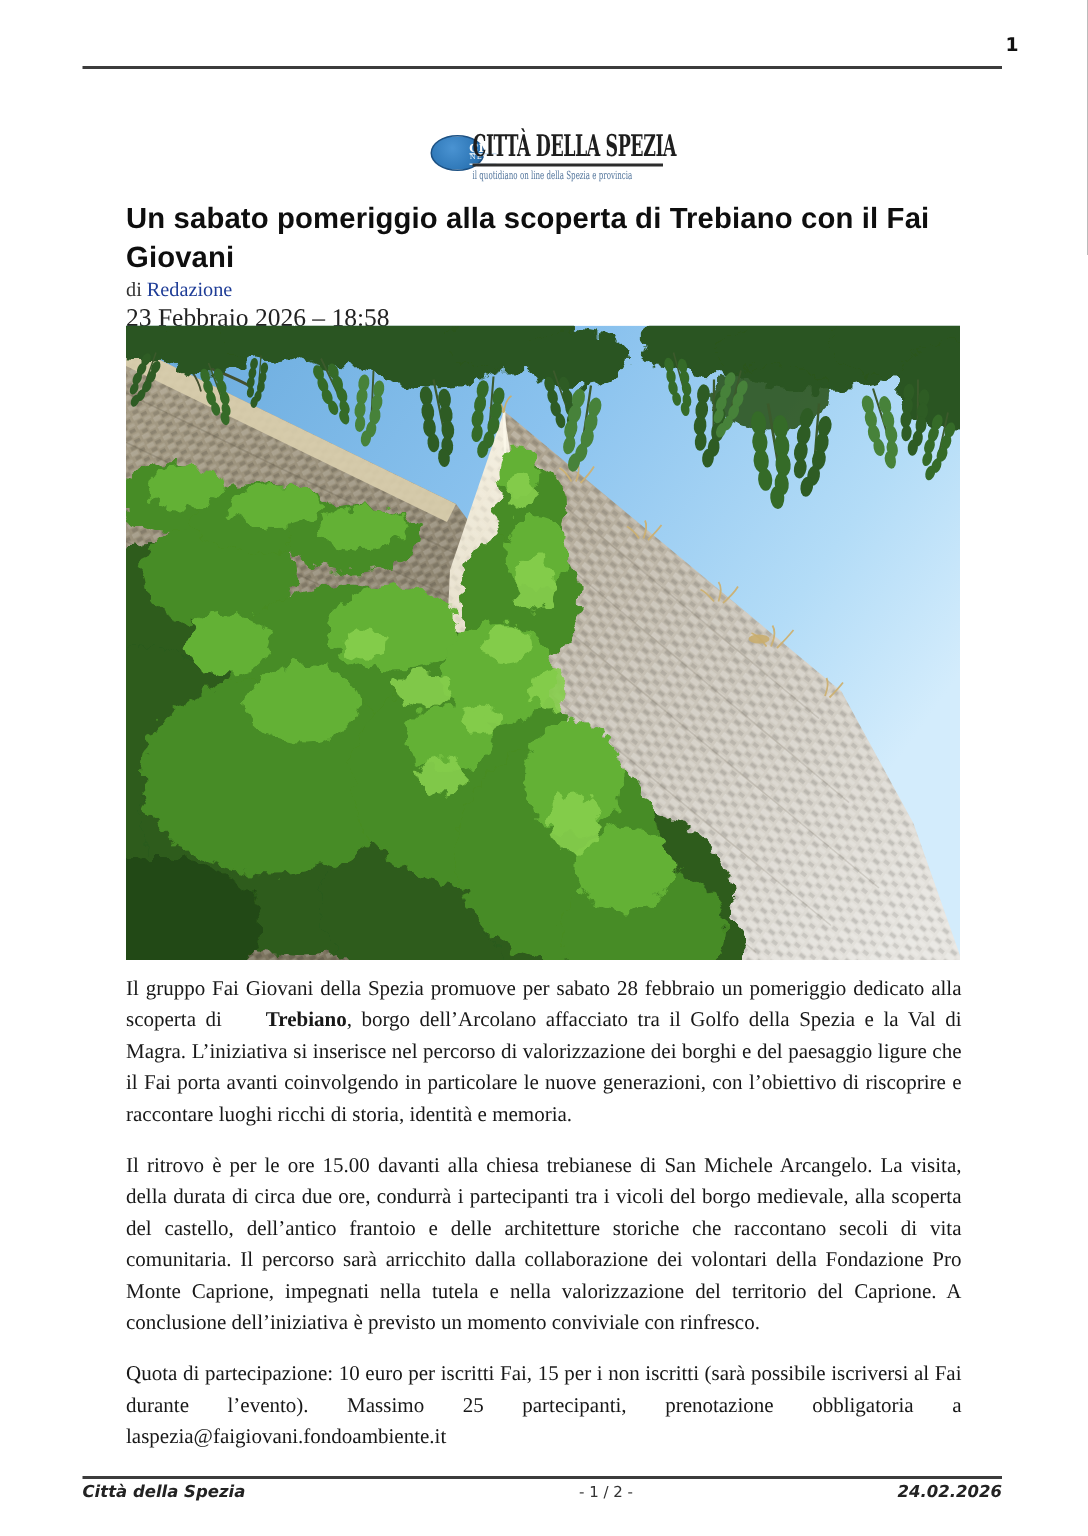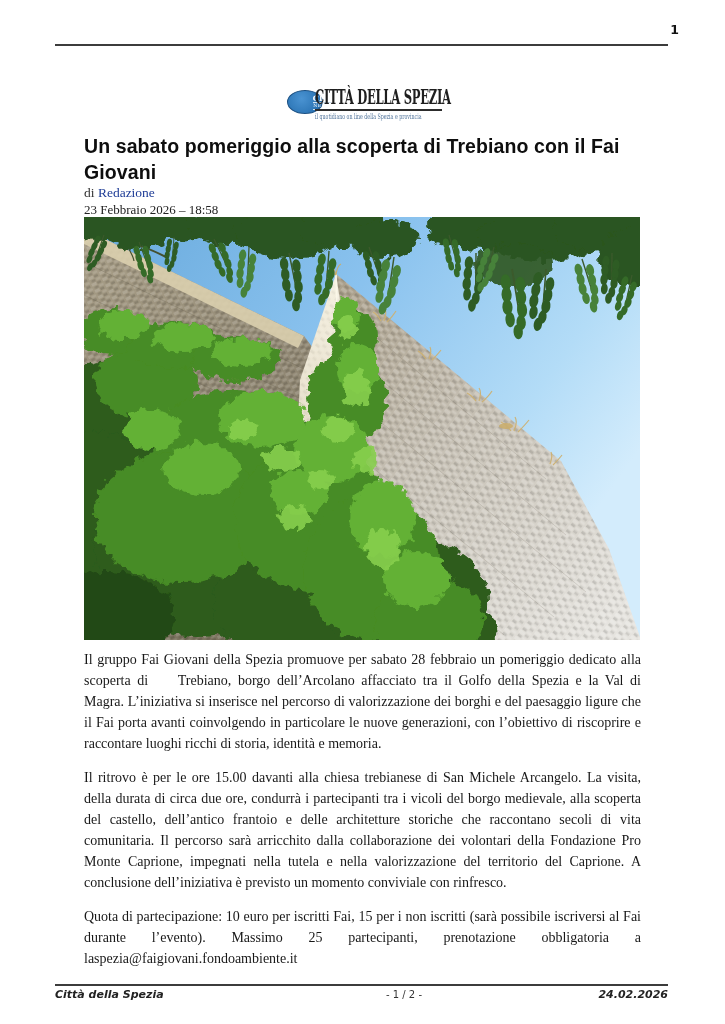--- a/index.html
+++ b/index.html
@@ -22,28 +22,28 @@
             transform-origin:left center;}
   .mast-rule{width:127px;height:1.6px;background:#2c2c2c;margin-top:1px;}
   .tagline{font-family:"DejaVu Serif",serif;font-size:7.5px;line-height:9px;color:#51749b;
            white-space:nowrap;transform:scaleX(.63);transform-origin:left center;margin-top:1px;}
   
   .title{position:absolute;left:84px;top:133px;width:562px;margin:0;
          font-family:"Liberation Sans",sans-serif;font-weight:bold;font-size:19.5px;
          line-height:26px;color:#0e0e0e;white-space:pre-line;letter-spacing:.1px;}
   .byline{position:absolute;left:84px;top:185px;font-size:13.5px;color:#333;}
   .byline .author{color:#1e3c96;font-weight:normal;text-decoration:none;cursor:pointer;}
-  .dateline{position:absolute;left:84px;top:202px;font-size:13px;color:#222;}
+  .dateline{position:absolute;left:84px;top:202px;font-size:17px;color:#222;}
   
   .photo{position:absolute;left:84px;top:217px;width:556px;height:423px;margin:0;overflow:hidden;}
   .photo svg{display:block;width:556px;height:423px;}
   
   .body-text{position:absolute;left:84px;top:649px;width:557px;}
   .body-p{margin:0 0 13px 0;font-size:14px;line-height:21px;text-align:justify;color:#181818;}
-  .body-p b{font-weight:normal;margin-left:23px;}
+  .body-p b{font-weight:bold;margin-left:23px;}
   
   .ftr-rule{position:absolute;left:55px;top:984px;width:613px;height:1.5px;background:#3c3c3c;}
   .ftr-row{position:absolute;left:55px;top:988px;width:613px;display:flex;align-items:baseline;
            font-family:"DejaVu Sans",sans-serif;font-size:10.5px;color:#222;}
   .ftr-left,.ftr-right{font-weight:bold;font-style:italic;font-size:11px;}
   .ftr-center{flex:1;text-align:center;font-size:10px;color:#333;padding-left:46px;}
 </style>
 </head>
 <body>
 

